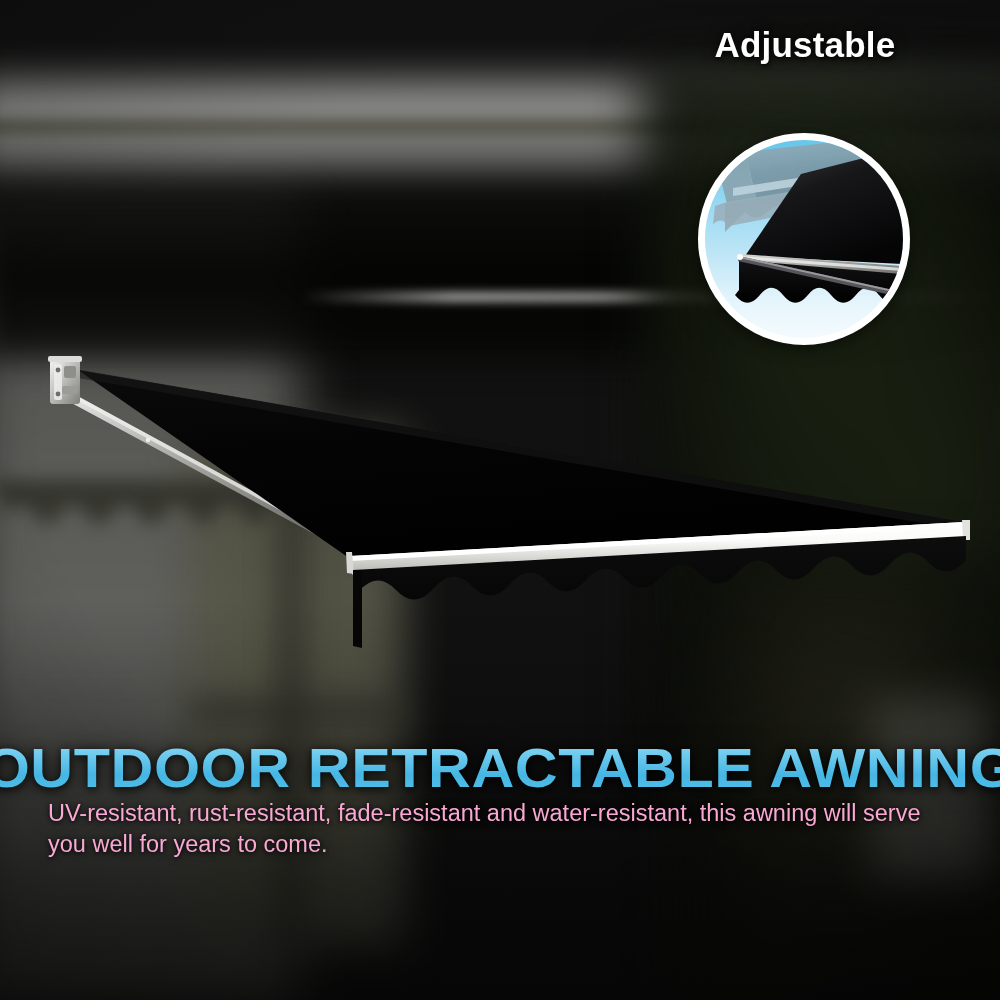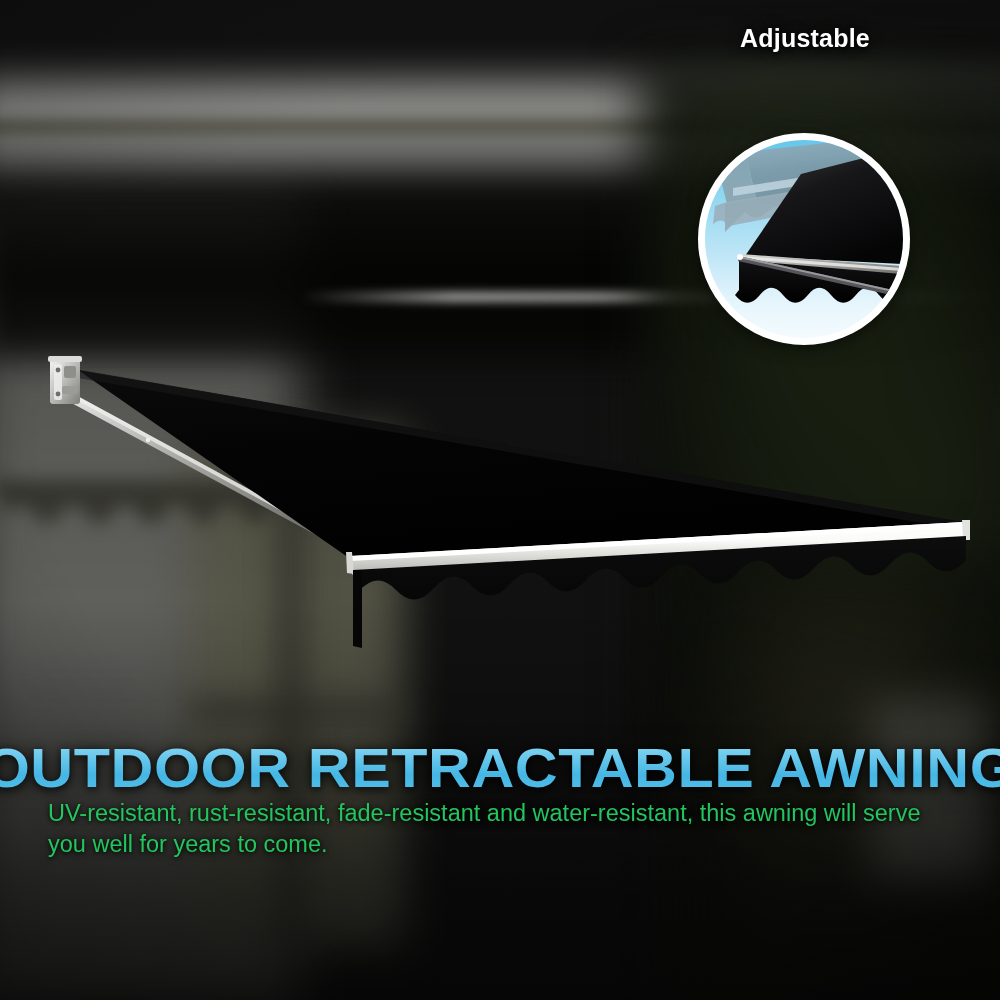--- a/index.html
+++ b/index.html
@@ -122,41 +122,41 @@
     overflow:hidden;
     background:linear-gradient(180deg,#66c6ea 0%, #8ed6f0 26%, #bfe6f6 58%, #e6f5fc 82%, #f4fbfe 100%);
     box-shadow:0 4px 16px rgba(0,0,0,.55);
   }
   .inset-circle svg{ display:block; width:198px; height:198px; }
 
   
   .callout{
     position:absolute; left:660px; top:24px; width:290px;
     text-align:center; color:#ffffff;
-    font-size:25px; font-weight:bold; line-height:1.18;
+    font-size:35px; font-weight:bold; line-height:1.18;
     letter-spacing:.2px;
     text-shadow:0 2px 5px rgba(0,0,0,.8), 0 0 14px rgba(0,0,0,.6);
   }
 
   .headline{
     position:absolute; left:0; top:735px; width:1000px;
     text-align:center;
     font-size:56px; font-weight:bold;
     letter-spacing:.5px;
     transform:scaleX(1.06); transform-origin:50% 50%;
     background:linear-gradient(180deg,#9fe0f6 0%, #6fcbee 30%, #45b6e4 62%, #58c2e9 100%);
     -webkit-background-clip:text; background-clip:text;
     color:transparent; -webkit-text-fill-color:transparent;
     filter:drop-shadow(0 2px 4px rgba(0,0,0,.85)) drop-shadow(0 0 10px rgba(0,0,0,.55));
     white-space:nowrap;
   }
 
   .subcopy{
     position:absolute; left:48px; top:798px; width:900px;
-    color:#22c55e; font-size:23.5px; line-height:1.33; font-weight:400;
+    color:#f9a8d4; font-size:23.5px; line-height:1.33; font-weight:400;
     text-shadow:0 1px 4px rgba(0,0,0,.9), 0 0 10px rgba(0,0,0,.6);
   }
 </style>
 </head>
 <body>
 
 <div id="stage">
 
   <div class="bg-layer">
     <div class="bg-base"></div>

